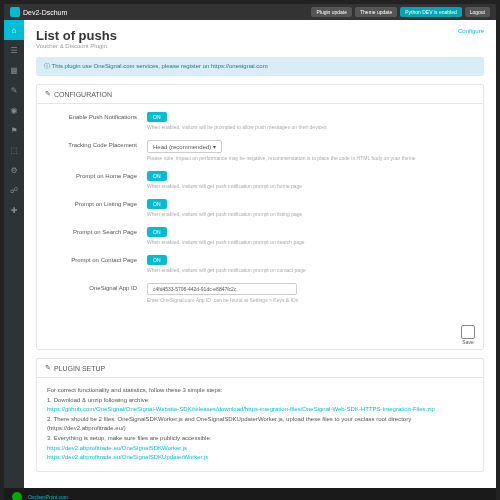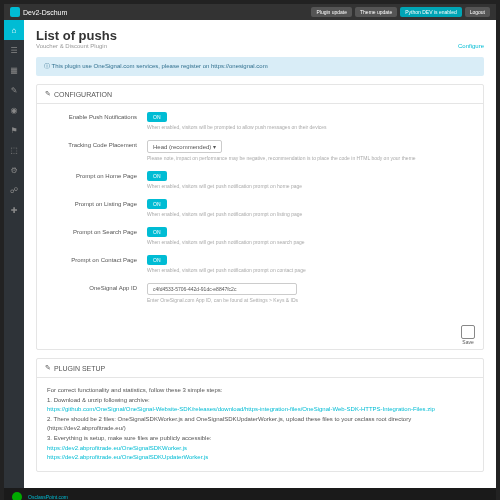--- a/index.html
+++ b/index.html
@@ -10,21 +10,21 @@
 .topbar-left { display: flex; align-items: center; gap: 3px; }
 .logo-icon { width: 10px; height: 10px; background: #00bcd4; border-radius: 2px; }
 .topbar-right { display: flex; gap: 3px; align-items: center; }
 .badge { background: #555; padding: 2px 5px; border-radius: 2px; font-size: 5px; }
 .badge-teal { background: #00a5b5; }
 .main-area { display: flex; background: #fff; }
 .sidebar { width: 20px; background: #2e3338; display: flex; flex-direction: column; }
 .side-item { width: 20px; height: 20px; display: flex; align-items: center; justify-content: center; color: #888; font-size: 8px; cursor: pointer; }
 .side-item.active { background: #00bcd4; color: #fff; }
 .content { flex: 1; padding: 8px 12px; background: #fff; min-height: 450px; }
-.page-header { display: flex; justify-content: space-between; align-items: flex-end; margin-bottom: 8px; }
+.page-header { display: flex; justify-content: space-between; align-items: flex-start; margin-bottom: 8px; }
 .page-title { font-size: 13px; font-weight: bold; color: #333; }
 .page-sub { font-size: 6px; color: #999; }
 .config-link { font-size: 6px; color: #00bcd4; }
 .info-bar { background: #d9edf7; color: #31708f; padding: 5px 8px; font-size: 6px; border-radius: 2px; margin-bottom: 8px; }
 .panel { border: 1px solid #e5e5e5; border-radius: 2px; margin-bottom: 8px; }
 .panel-head { padding: 5px 8px; border-bottom: 1px solid #e5e5e5; font-size: 7px; color: #555; display: flex; align-items: center; gap: 3px; }
 .panel-body { padding: 8px 10px; }
 .form-row { display: flex; align-items: flex-start; margin-bottom: 10px; }
 .form-label { width: 100px; text-align: right; padding-right: 10px; font-size: 6px; color: #555; padding-top: 2px; }
 .form-ctrl { flex: 1; }

